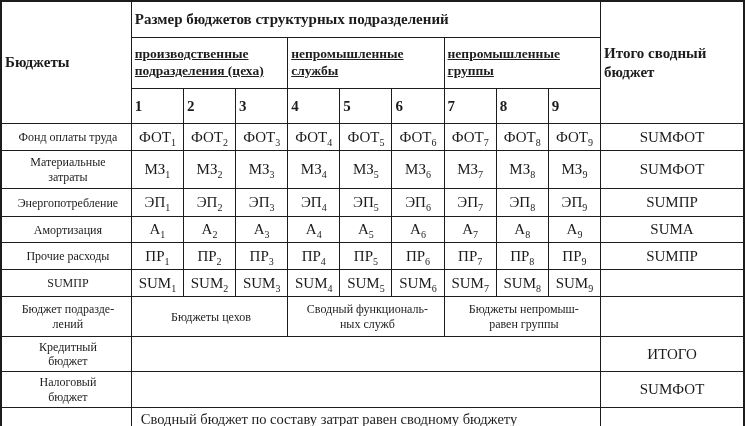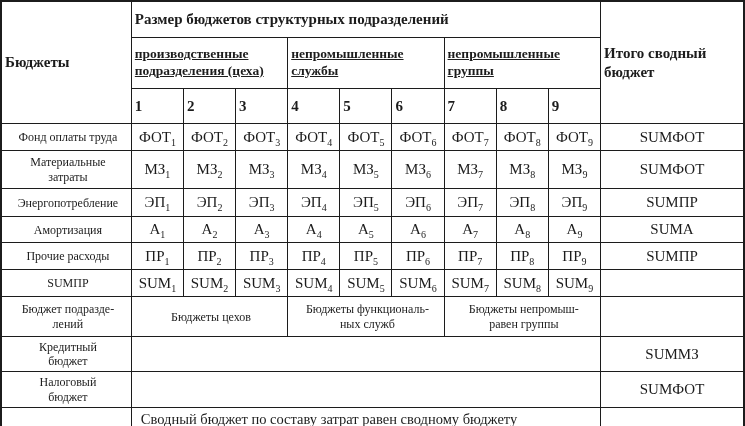--- a/index.html
+++ b/index.html
@@ -141,32 +141,32 @@
     <td class="c"><span>SUM</span><sub>7</sub></td>
     <td class="c"><span>SUM</span><sub>8</sub></td>
     <td class="c"><span>SUM</span><sub>9</sub></td>
     <td class="c"></td>
   </tr>
 
   <tr style="height:40px">
     <td class="lbl">Бюджет подразде-
 лений</td>
     <td class="lbl" colspan="3">Бюджеты цехов</td>
-    <td class="lbl" colspan="3">Бюджеты функциональ-
+    <td class="lbl" colspan="3">Сводный функциональ-
 ных служб</td>
     <td class="lbl" colspan="3">Бюджеты  непромыш-
 равен группы</td>
     <td class="c"></td>
   </tr>
 
   <tr style="height:35px">
     <td class="lbl">Кредитный
 бюджет</td>
     <td class="note" colspan="9"></td>
-    <td class="c">SUMМЗ</td>
+    <td class="c">ИТОГО</td>
   </tr>
 
   <tr style="height:36px">
     <td class="lbl">Налоговый
 бюджет</td>
     <td class="note" colspan="9"></td>
     <td class="c">SUMФОТ</td>
   </tr>
 
   <tr style="height:49px">

